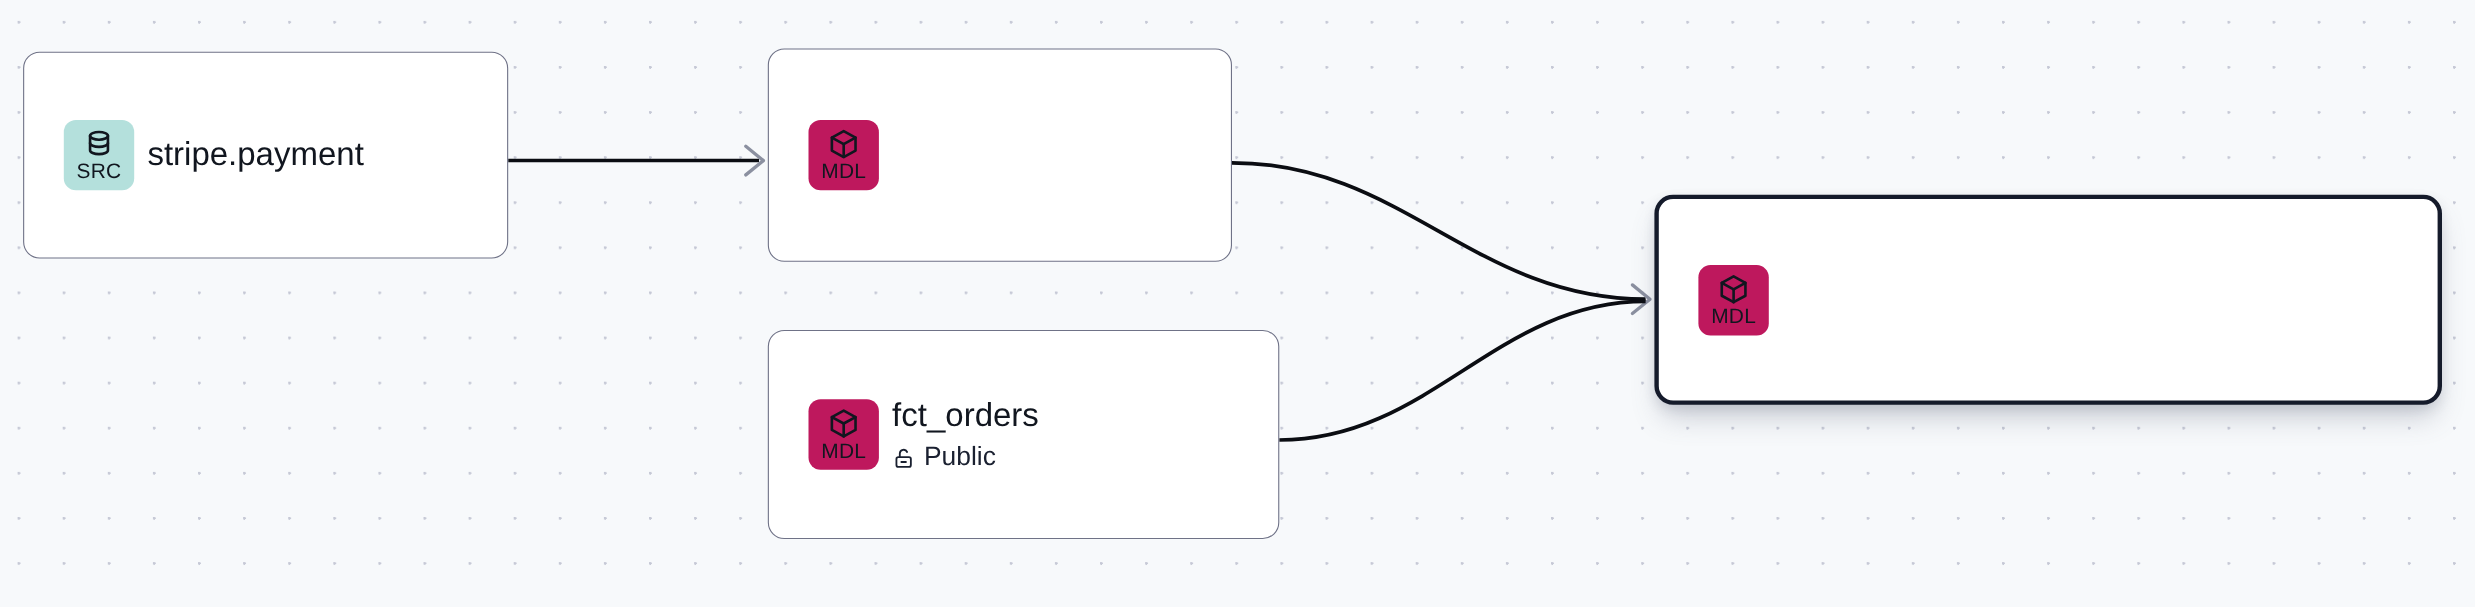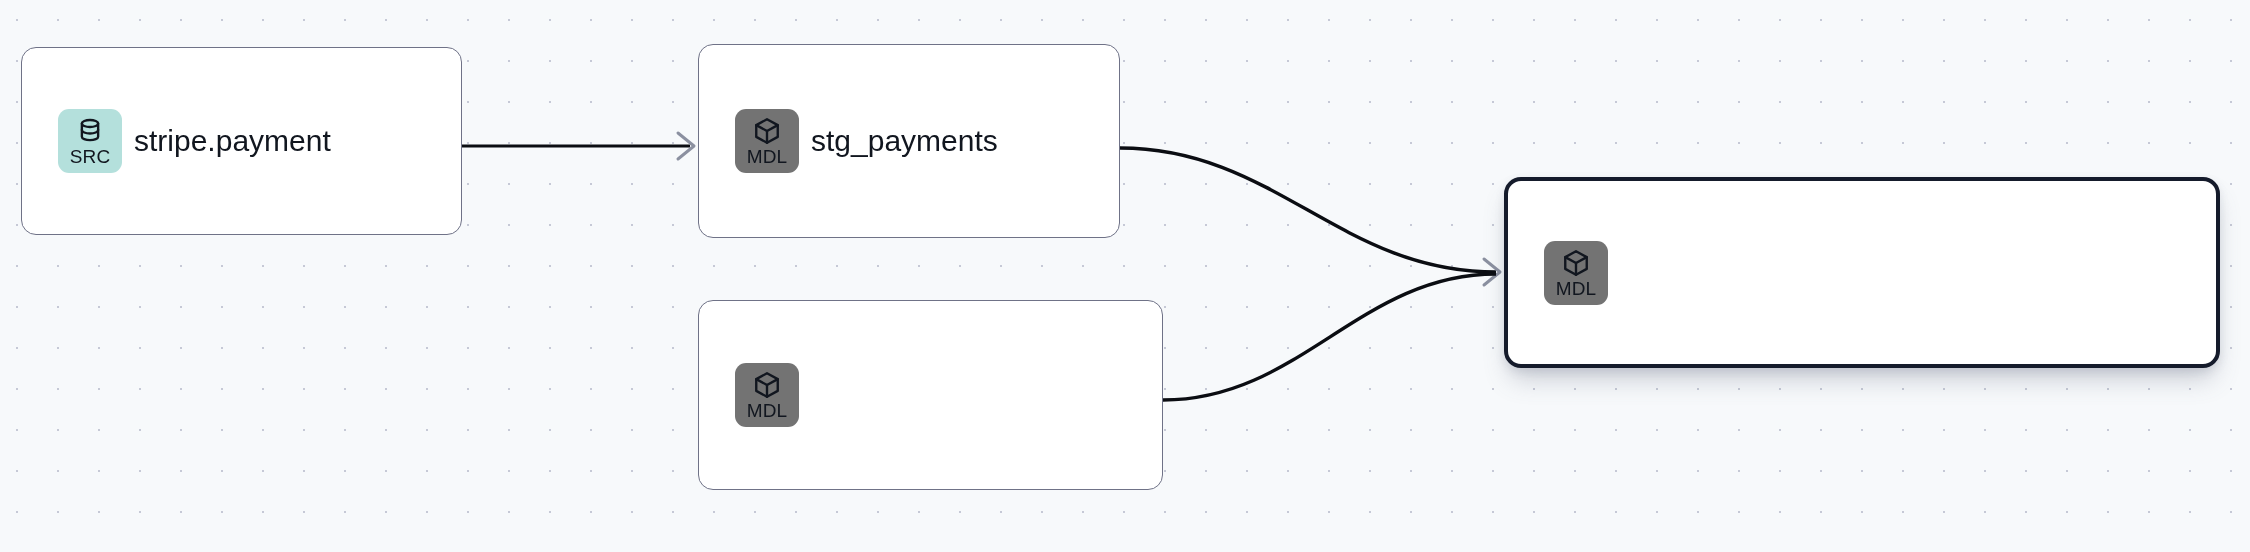--- a/index.html
+++ b/index.html
@@ -50,21 +50,21 @@
     height: 64px;
     border-radius: 11px;
     display: flex;
     flex-direction: column;
     align-items: center;
     justify-content: center;
     gap: 1px;
     margin-left: 36px;
   }
   .badge.src { background: #b4e0dc; }
-  .badge.mdl { background: #737373; }
+  .badge.mdl { background: #be185d; }
   .badge svg { display: block; }
   .badge-text {
     font-size: 19px;
     line-height: 19px;
     color: #11161f;
     letter-spacing: 0.2px;
     font-weight: 400;
   }
   .node-body {
     display: flex;
@@ -135,33 +135,41 @@
 
   <div class="node" id="node-stg-payments">
     <div class="badge mdl">
       <svg width="30" height="30" viewBox="0 0 24 24" fill="none" stroke="#11161f" stroke-width="1.9" stroke-linecap="round" stroke-linejoin="round">
         <path d="M12 2.6 L20.6 7.3 V16.7 L12 21.4 L3.4 16.7 V7.3 Z"></path>
         <path d="M3.4 7.3 L12 12 L20.6 7.3"></path>
         <path d="M12 12 V21.4"></path>
       </svg>
       <span class="badge-text">MDL</span>
     </div>
-    <div class="node-body">
-      <div class="node-title">stg_payments</div>
-    </div>
   </div>
 
   <div class="node" id="node-fct-orders">
     <div class="badge mdl">
       <svg width="30" height="30" viewBox="0 0 24 24" fill="none" stroke="#11161f" stroke-width="1.9" stroke-linecap="round" stroke-linejoin="round">
         <path d="M12 2.6 L20.6 7.3 V16.7 L12 21.4 L3.4 16.7 V7.3 Z"></path>
         <path d="M3.4 7.3 L12 12 L20.6 7.3"></path>
         <path d="M12 12 V21.4"></path>
       </svg>
       <span class="badge-text">MDL</span>
+    </div>
+    <div class="node-body">
+      <div class="node-title">fct_orders</div>
+      <div class="node-sub">
+        <svg width="21" height="21" viewBox="0 0 24 24" fill="none" stroke="#1a2030" stroke-width="1.9" stroke-linecap="round" stroke-linejoin="round">
+          <rect x="4.5" y="11" width="15" height="10" rx="2"></rect>
+          <path d="M8 11 V7.2 A4 4 0 0 1 15.6 5.6"></path>
+          <path d="M9.6 16 h4.8"></path>
+        </svg>
+        <span>Public</span>
+      </div>
     </div>
   </div>
 
   <div class="node selected" id="node-agg-journey">
     <div class="badge mdl">
       <svg width="30" height="30" viewBox="0 0 24 24" fill="none" stroke="#11161f" stroke-width="1.9" stroke-linecap="round" stroke-linejoin="round">
         <path d="M12 2.6 L20.6 7.3 V16.7 L12 21.4 L3.4 16.7 V7.3 Z"></path>
         <path d="M3.4 7.3 L12 12 L20.6 7.3"></path>
         <path d="M12 12 V21.4"></path>
       </svg>

